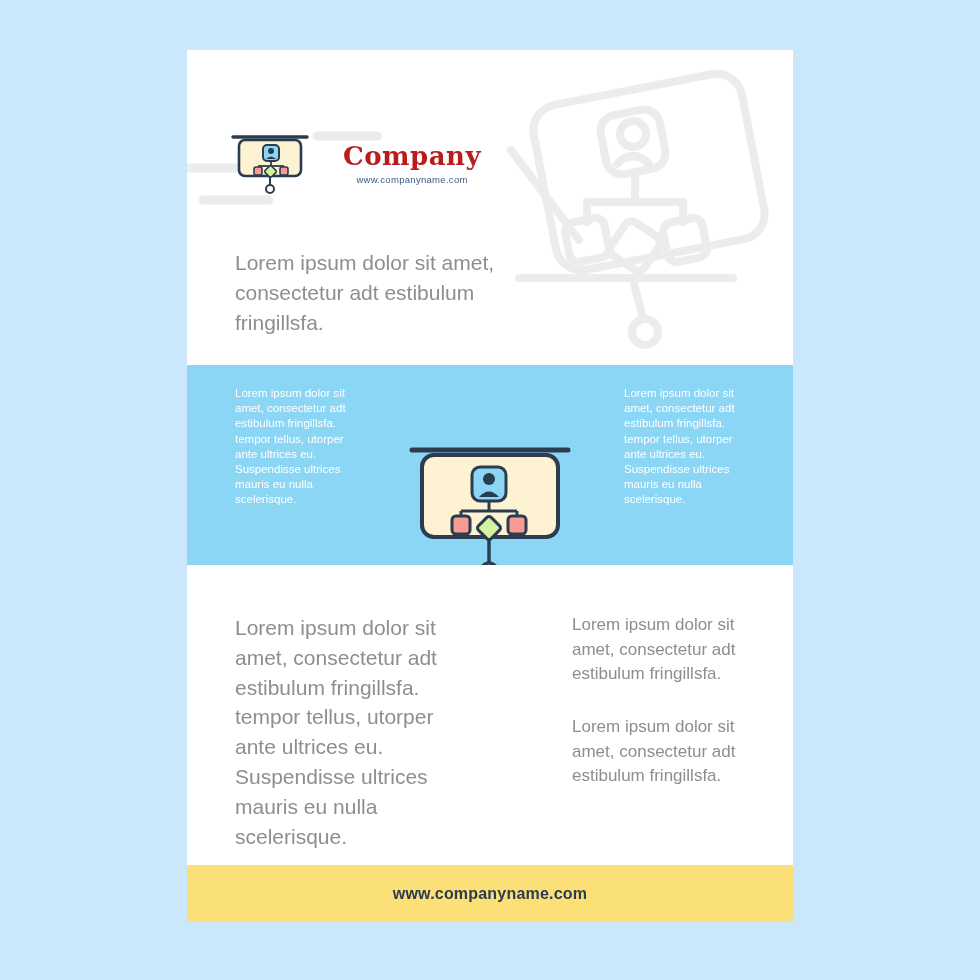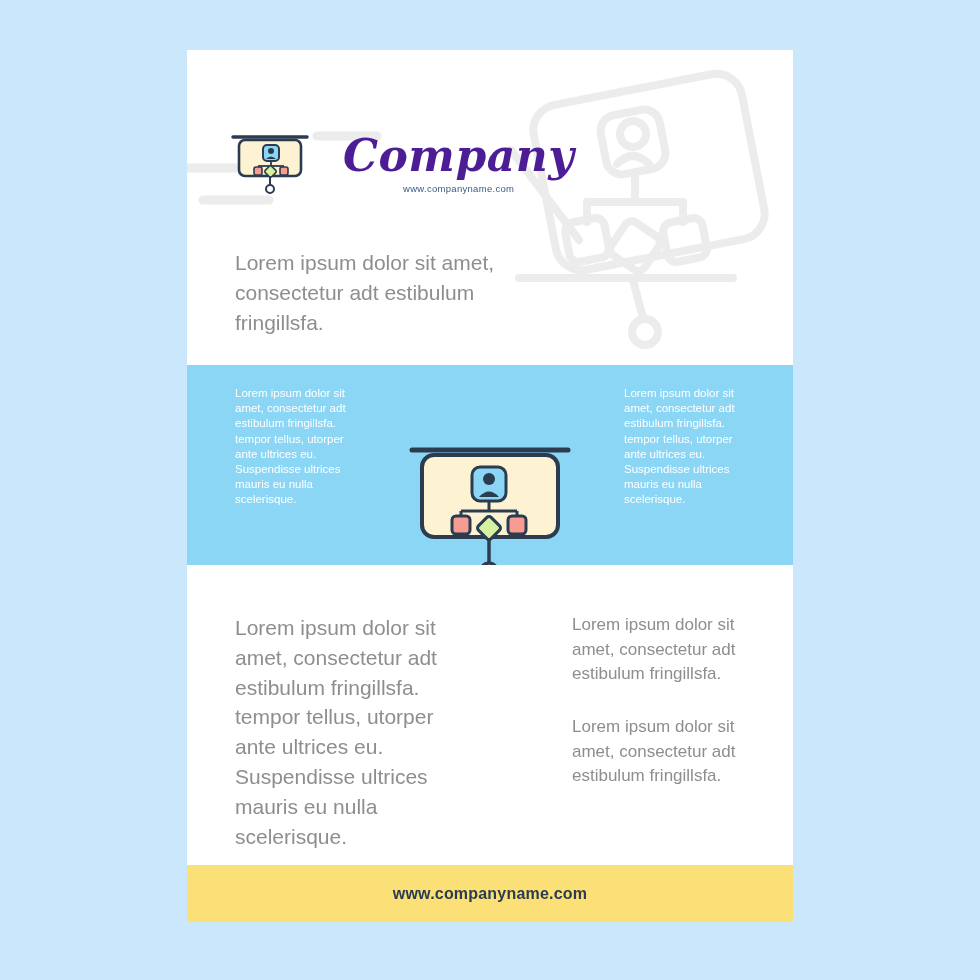--- a/index.html
+++ b/index.html
@@ -59,24 +59,23 @@
     height: 64px;
     position: relative;
   }
   .brand-text {
     display: flex;
     flex-direction: column;
     align-items: center;
   }
   .company-name {
     font-family: "DejaVu Serif", serif;
-    font-style: italic;
     font-weight: bold;
-    font-size: 44px;
-    color: #4c1d95;
+    font-size: 26px;
+    color: #b91c1c;
     letter-spacing: 0.5px;
     line-height: 1;
   }
   .company-url {
     font-size: 9.5px;
     color: #3b5c86;
     letter-spacing: 0.3px;
     margin-top: 5px;
   }
   .header-lede {

